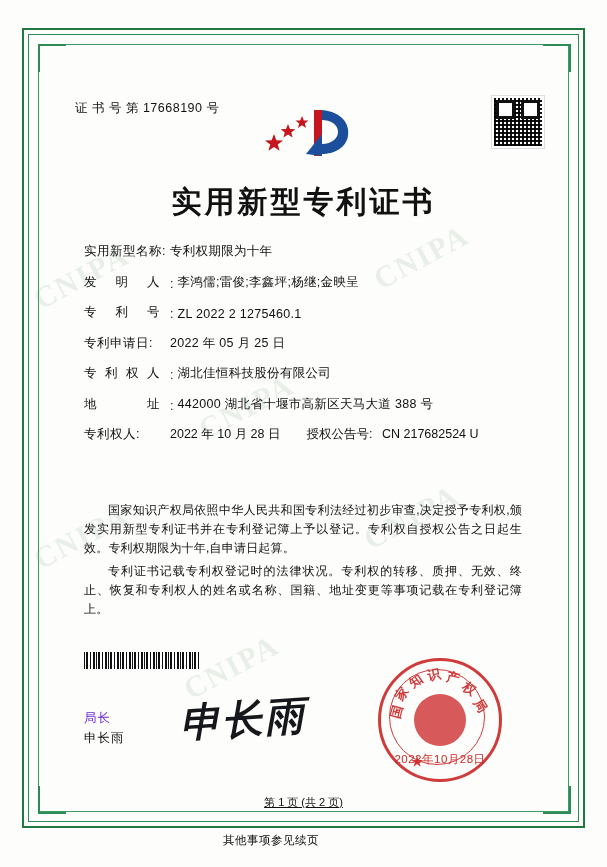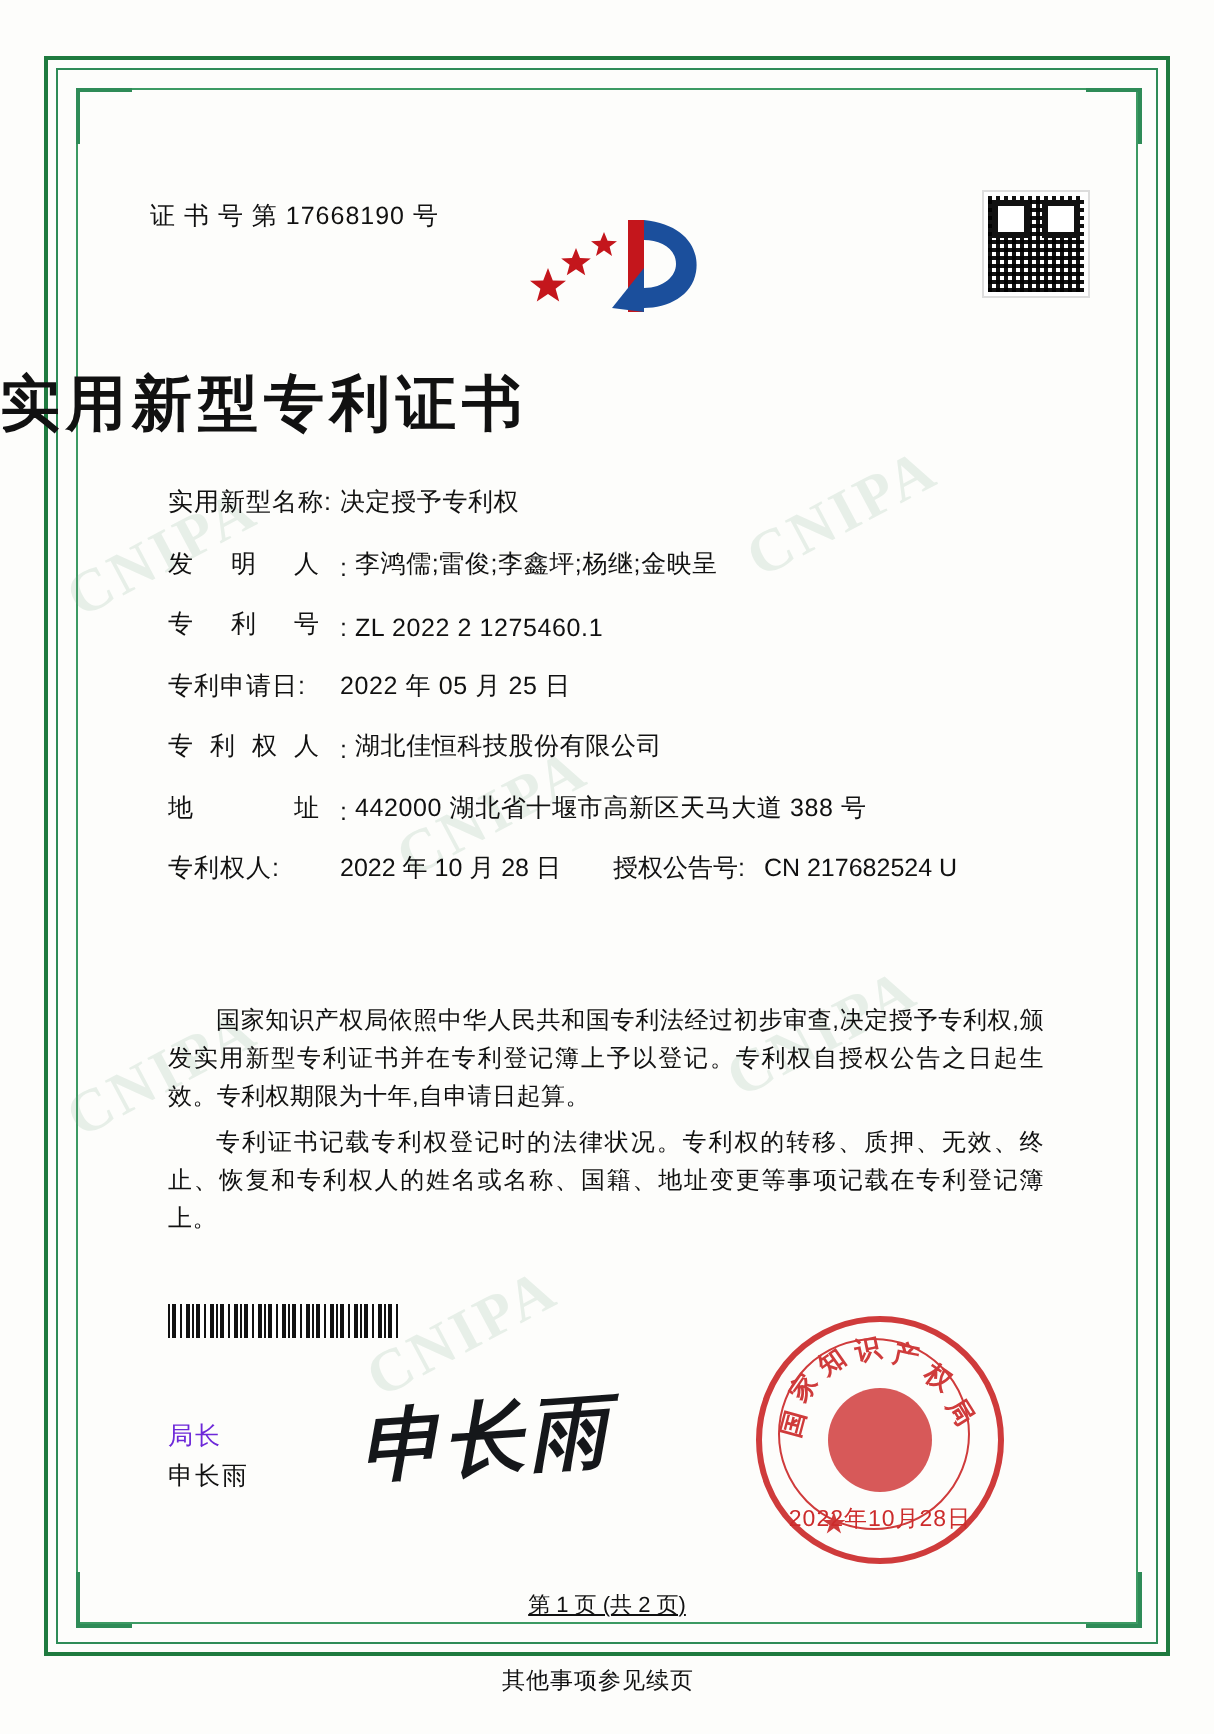--- a/index.html
+++ b/index.html
@@ -107,21 +107,21 @@
     position: absolute;
     left: 262px; top: 104px;
     width: 96px; height: 58px;
   }
 
   
   .title {
     position: absolute;
     left: 0; top: 182px;
     width: 607px;
-    text-align: left;
+    text-align: center;
     font-family: "Liberation Serif", serif;
     font-size: 30px;
     font-weight: bold;
     letter-spacing: 3px;
     color: #111;
   }
 
   
   .fields {
     position: absolute;
@@ -271,21 +271,20 @@
     text-decoration: underline;
   }
   .footer-note {
     position: absolute;
     left: 0; top: 833px;
     width: 542px;
     text-align: center;
     font-size: 11.5px;
     color: #111;
     letter-spacing: 0.5px;
-    padding-left: 28px;
   }
 </style>
 </head>
 <body>
 
 <div class="page">
 
   <div class="border-outer"></div>
   <div class="border-mid"></div>
   <div class="border-inner"></div>
@@ -314,21 +313,21 @@
     <path d="M60 6 C80 8, 88 20, 86 32 C84 44, 72 50, 60 50 L60 40 C70 40, 76 34, 76 28 C76 20, 68 16, 60 16 Z" fill="#1b4f9c"></path>
     <path d="M44 50 L60 30 L60 52 Z" fill="#1b4f9c"></path>
   </svg>
 
   <div class="title">实用新型专利证书</div>
 
   <div class="fields">
 
     <div class="field-row">
       <span class="field-label">实用新型名称:</span>
-      <span class="field-value">决定授予专利权</span>
+      <span class="field-value">专利权期限为十年</span>
     </div>
 
     <div class="field-row">
       <span class="field-label spaced">发明人</span>
       <span style="margin-right:4px;">:</span>
       <span class="field-value">李鸿儒;雷俊;李鑫坪;杨继;金映呈</span>
     </div>
 
     <div class="field-row">
       <span class="field-label spaced">专利号</span>

